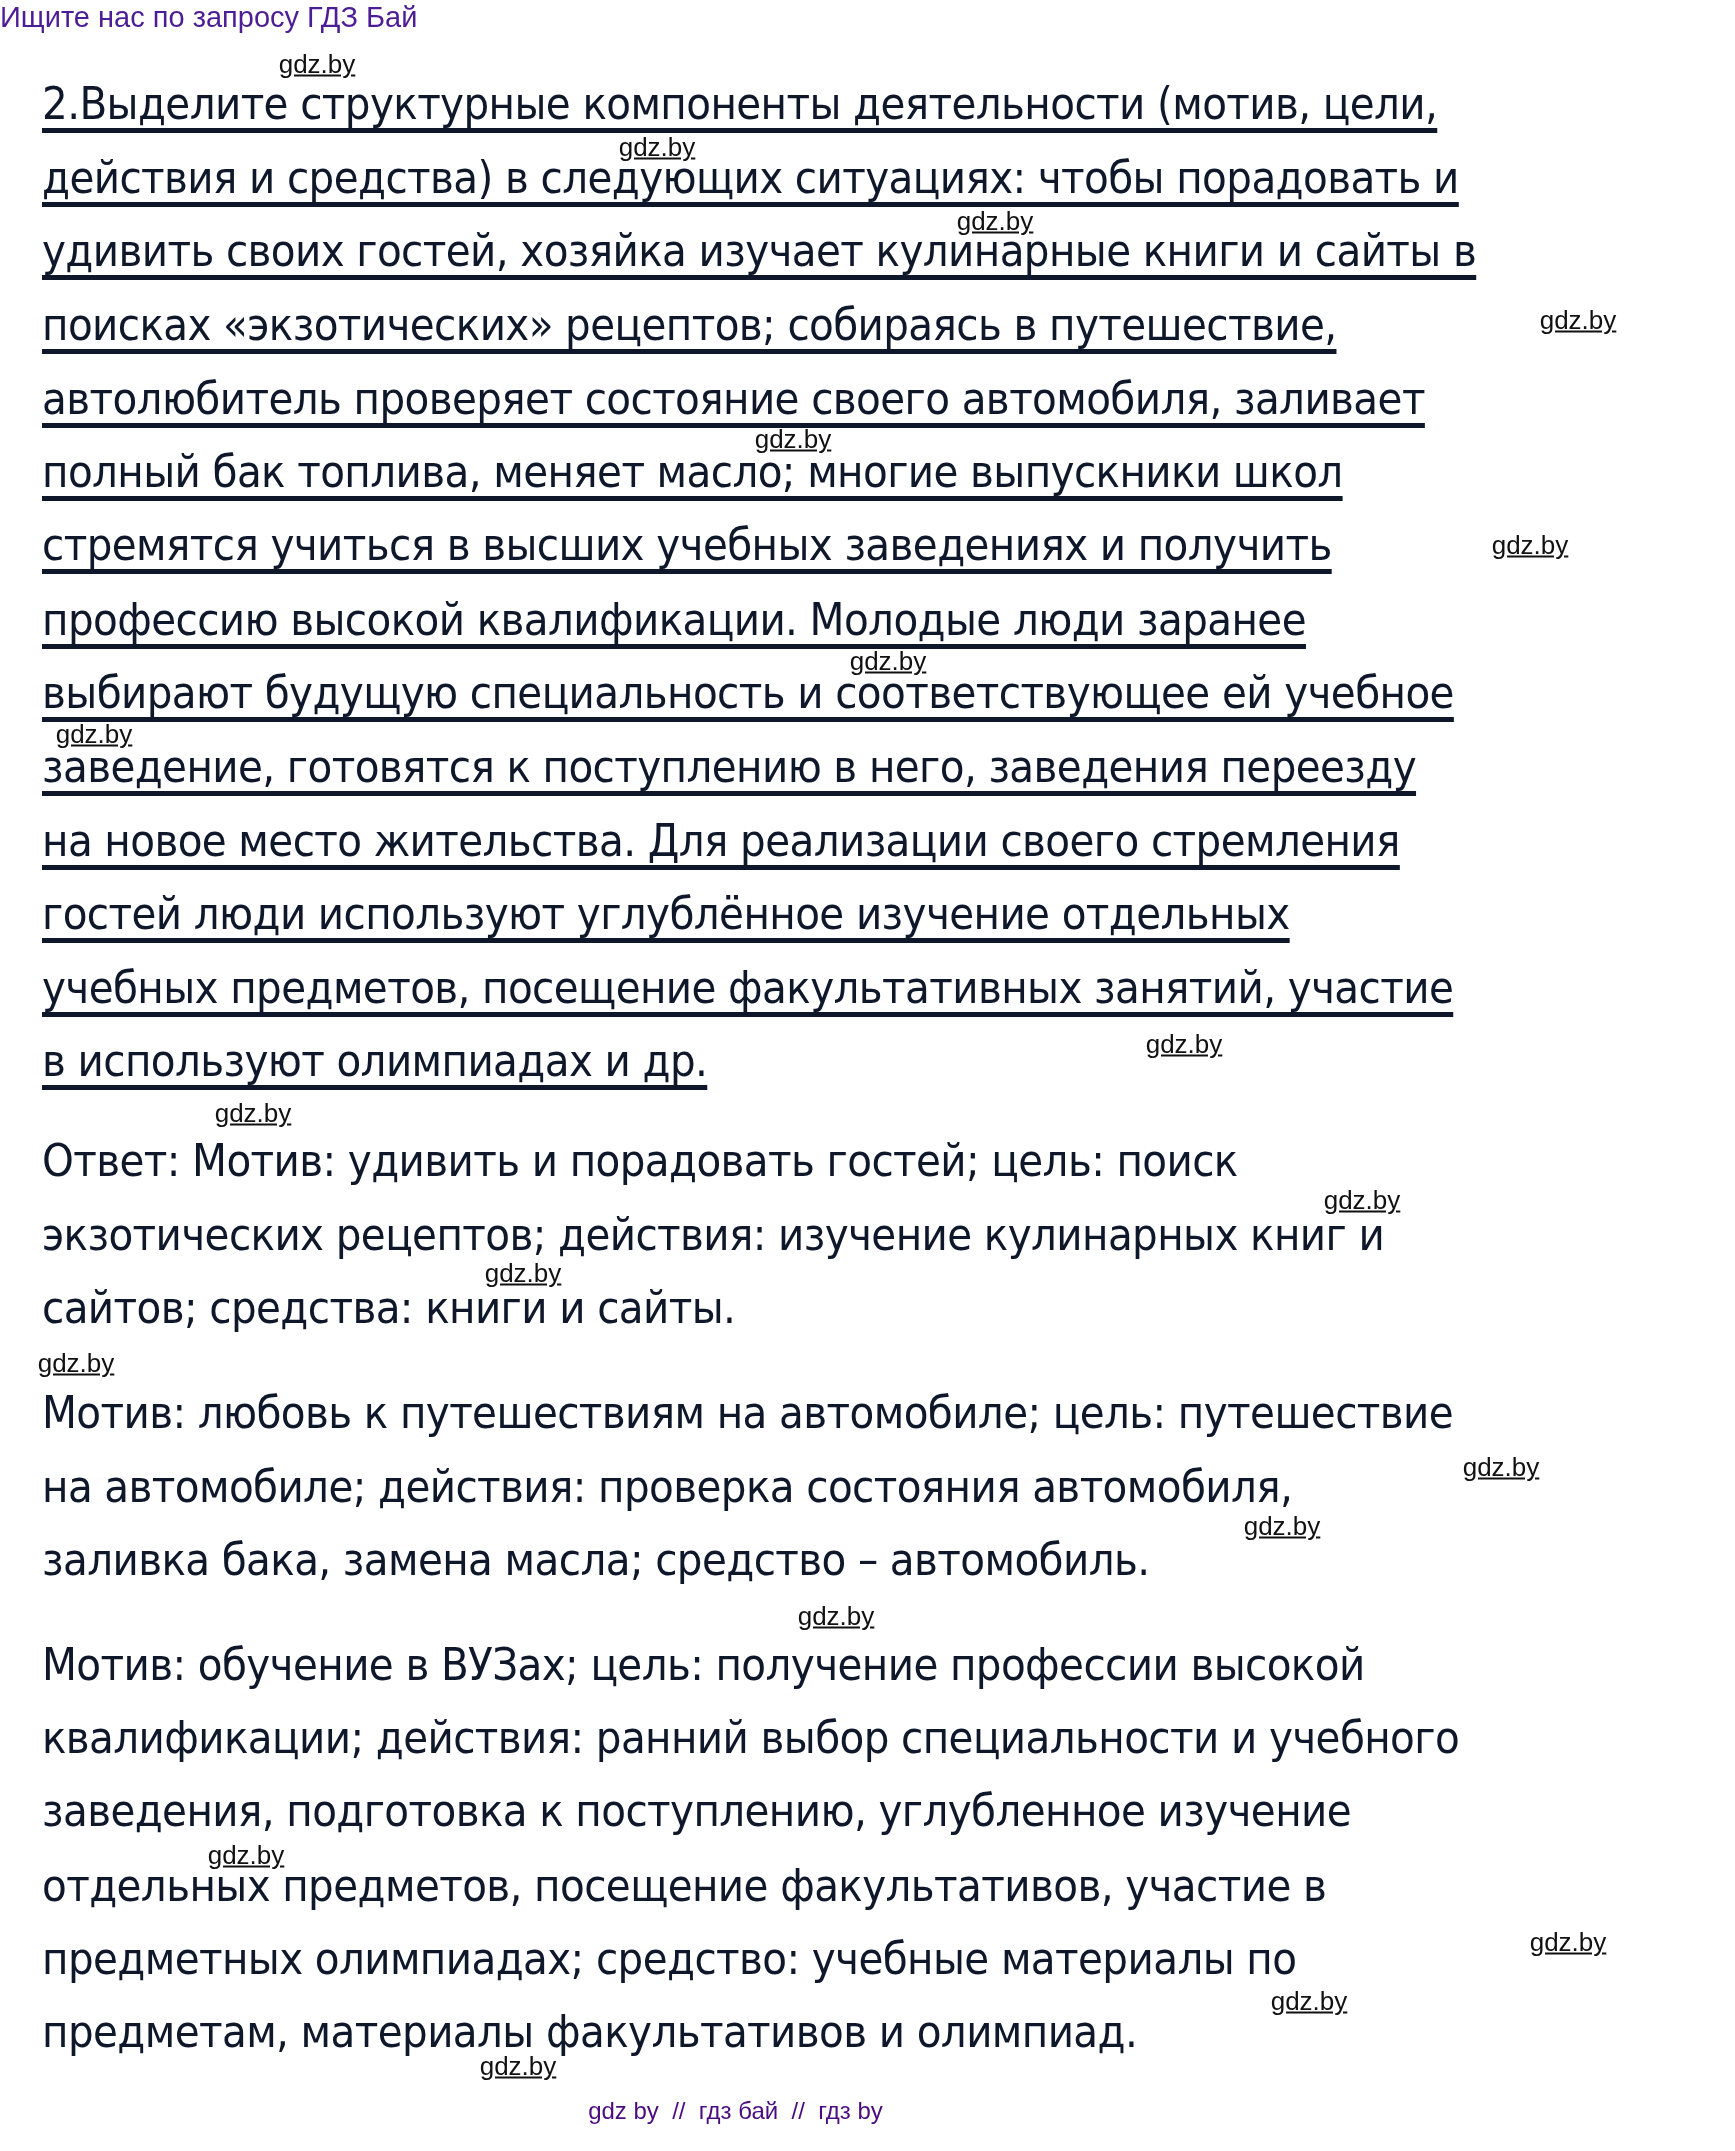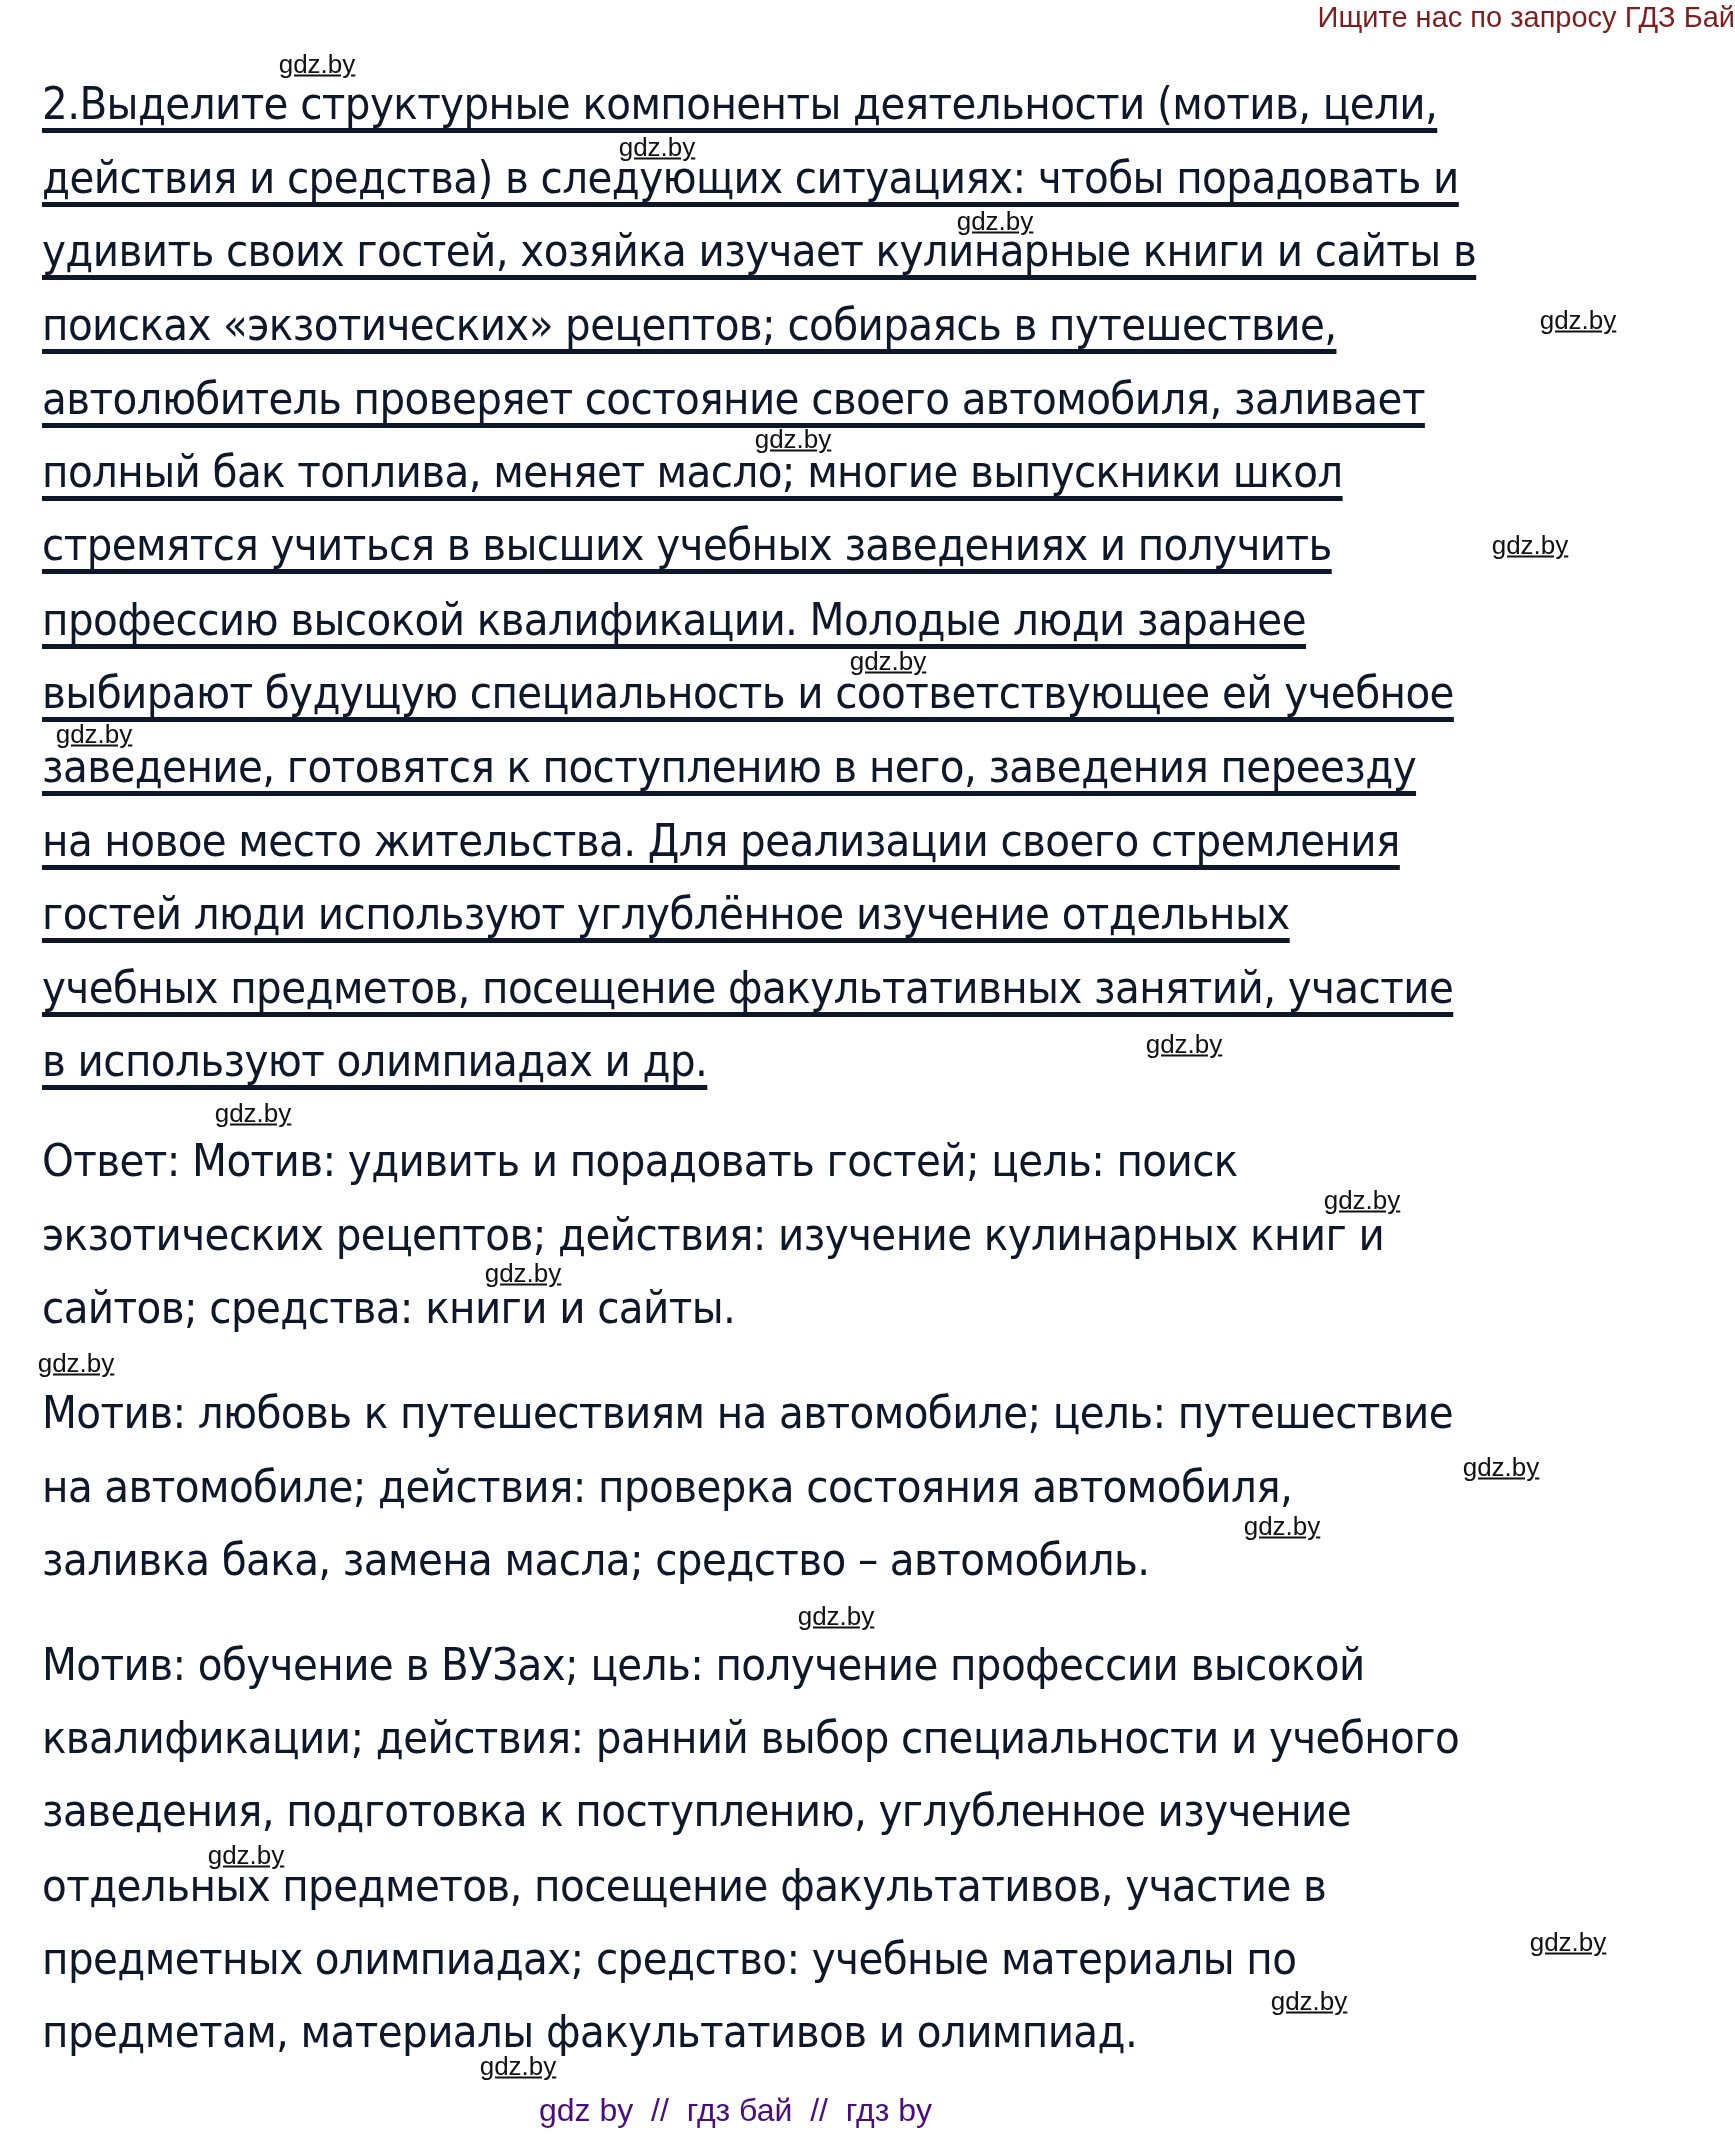--- a/index.html
+++ b/index.html
@@ -1,18 +1,18 @@
 <!DOCTYPE html>
 <html><head>
 <meta charset="utf-8">
 <style>
   html, body { margin: 0; padding: 0; background: #ffffff; }
   body { width: 1735px; height: 2151px; position: relative; overflow: hidden; font-family: "DejaVu Sans", sans-serif; }
-  .header { position: absolute; left: 0; top: 0; width: 1735px; text-align: right; font-family: "Liberation Sans", sans-serif; font-size: 29px; line-height: 35px; color: #7f1d1d; }
-  .footer { position: absolute; left: 0; top: 2091px; width: 1471px; text-align: center; font-family: "Liberation Sans", sans-serif; font-size: 32px; line-height: 39px; color: #4b0c80; white-space: pre; }
+  .header { position: absolute; left: 0; top: 0; width: 1735px; text-align: left; font-family: "Liberation Sans", sans-serif; font-size: 29px; line-height: 35px; color: #4c1d95; }
+  .footer { position: absolute; left: 0; top: 2091px; width: 1471px; text-align: center; font-family: "Liberation Sans", sans-serif; font-size: 24px; line-height: 39px; color: #4b0c80; white-space: pre; }
   .line { position: absolute; left: 42px; font-family: "DejaVu Sans Condensed", "DejaVu Sans", sans-serif; font-size: 45px; line-height: 54px; color: #0f172a; white-space: nowrap; letter-spacing: -0.6px; }
   .q { text-decoration: underline; text-decoration-thickness: 4.8px; text-underline-offset: 8.7px; }
   .wm { position: absolute; font-family: "Liberation Sans", sans-serif; font-size: 26px; line-height: 29px; color: #111; transform: translate(-50%, -50%); white-space: nowrap; text-decoration: underline; }
 </style>
 </head>
 <body>
 
 <div class="header">Ищите нас по запросу ГДЗ Бай</div>
 
 <div>

